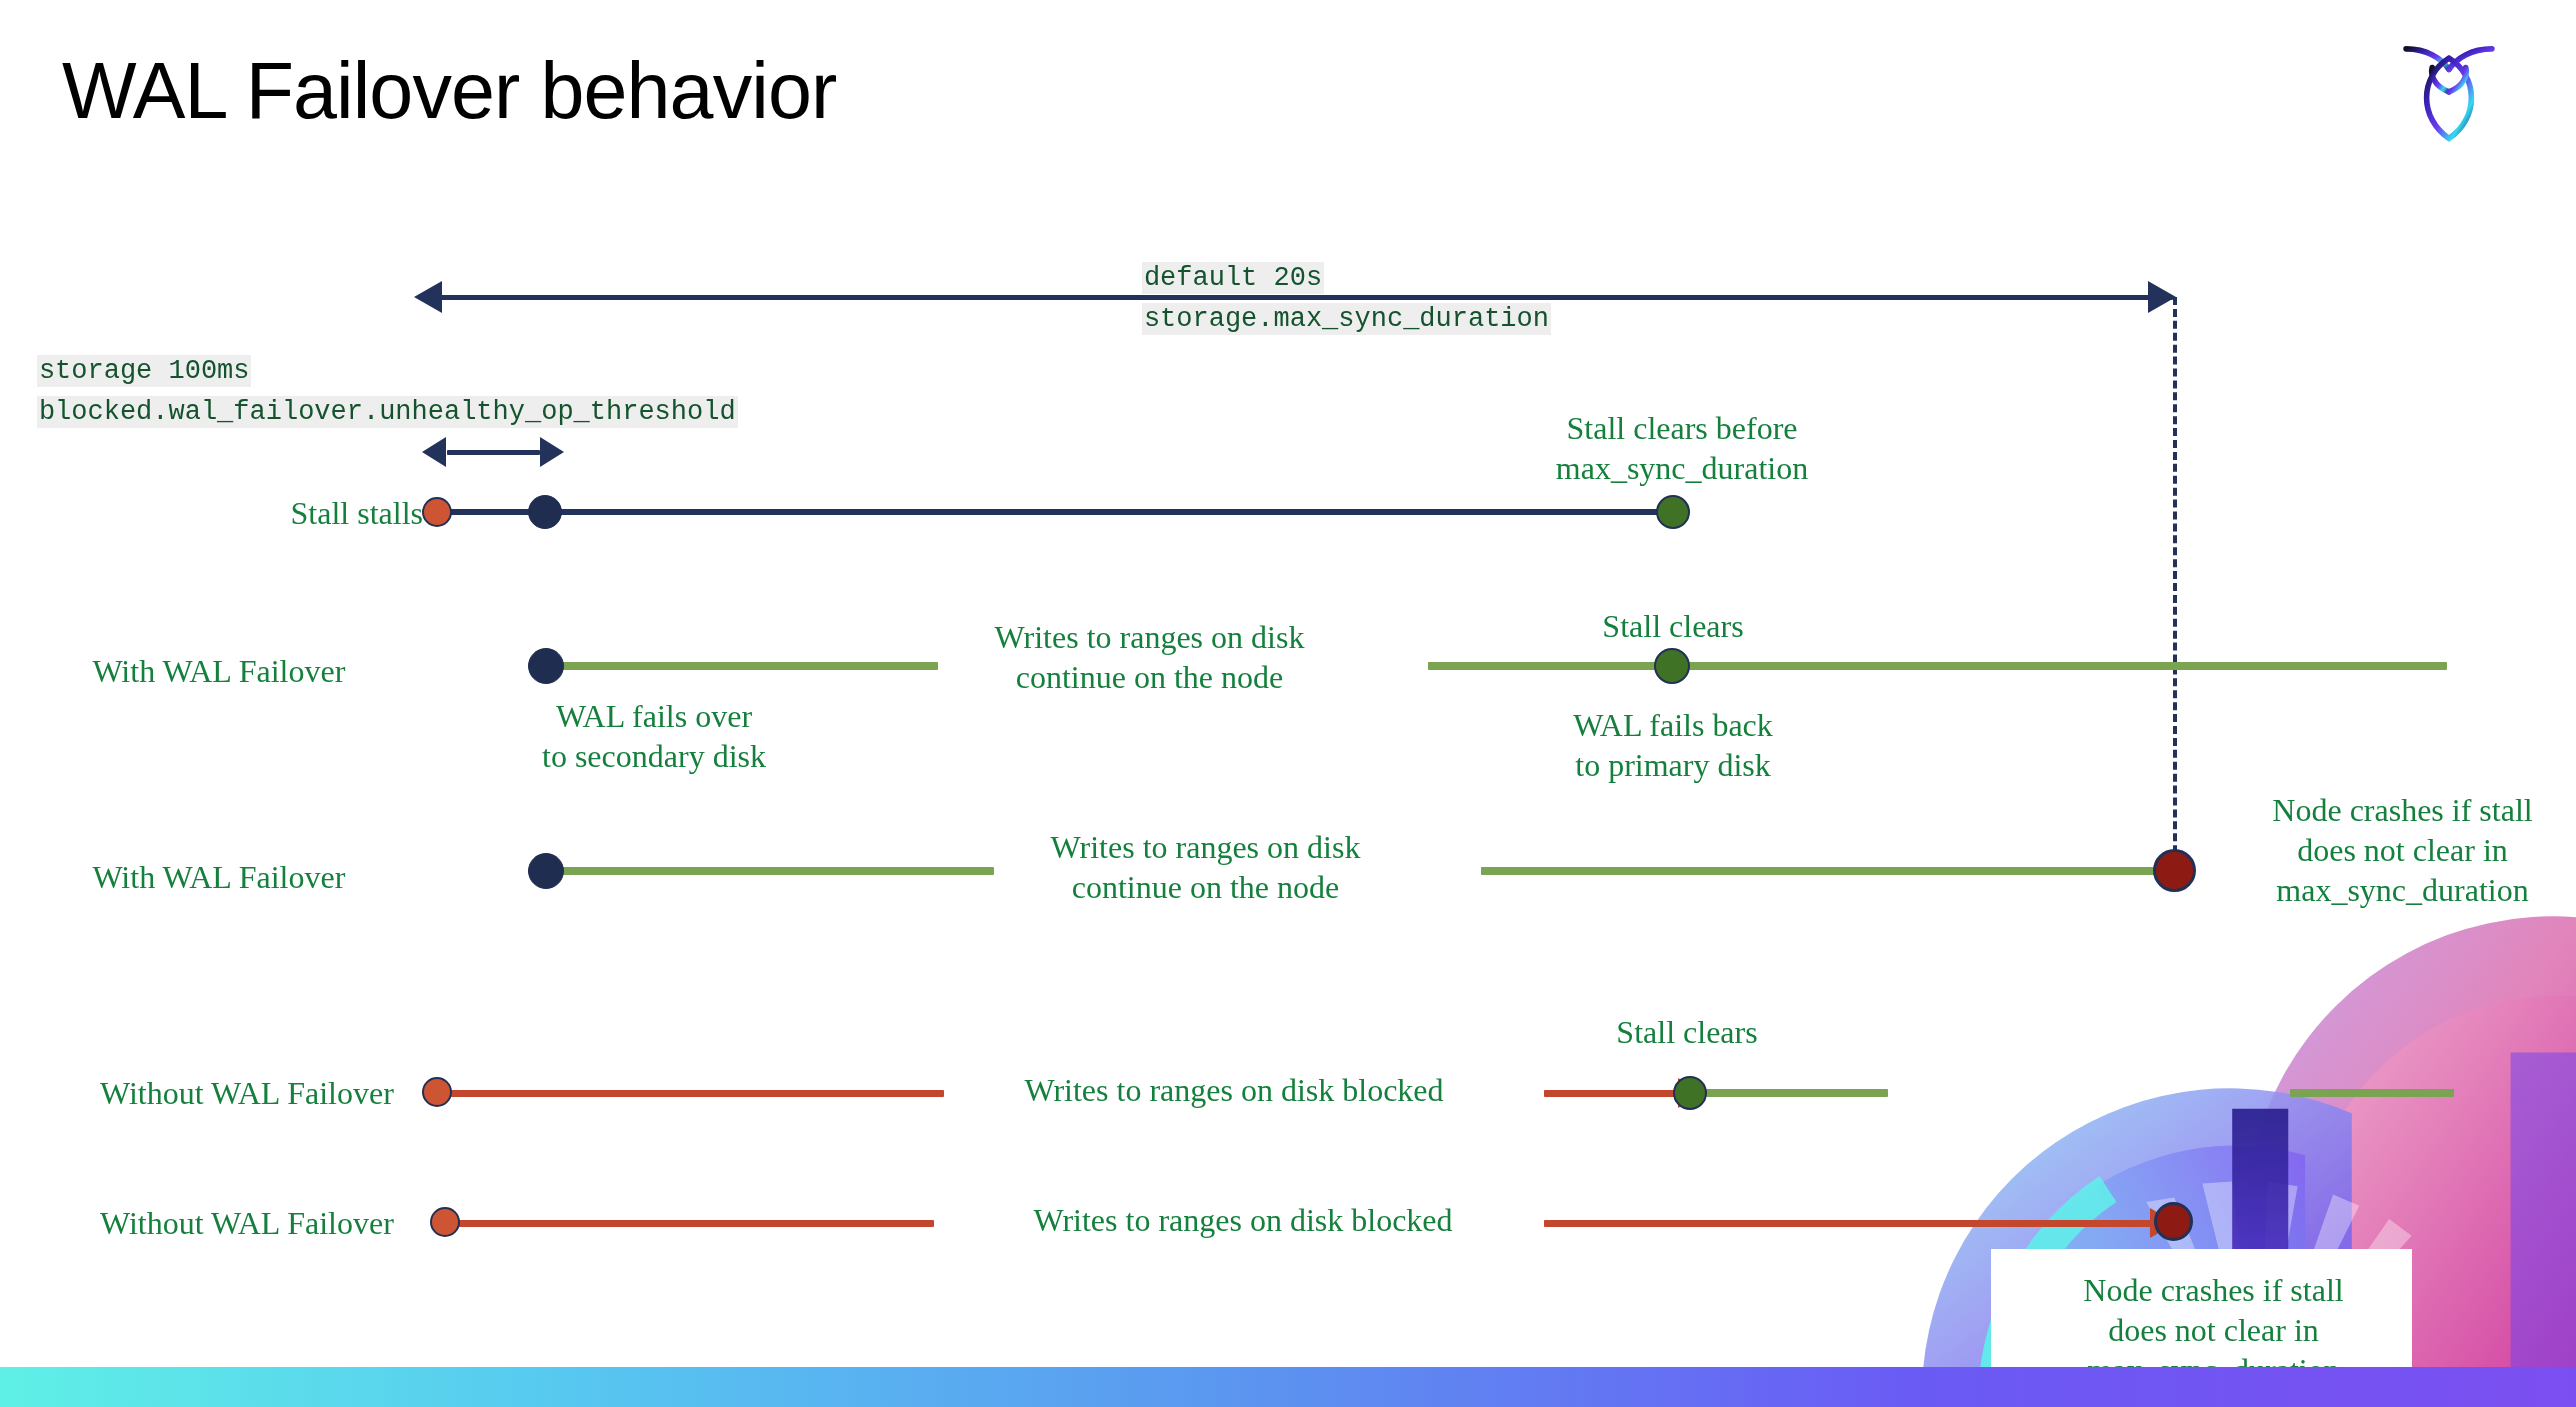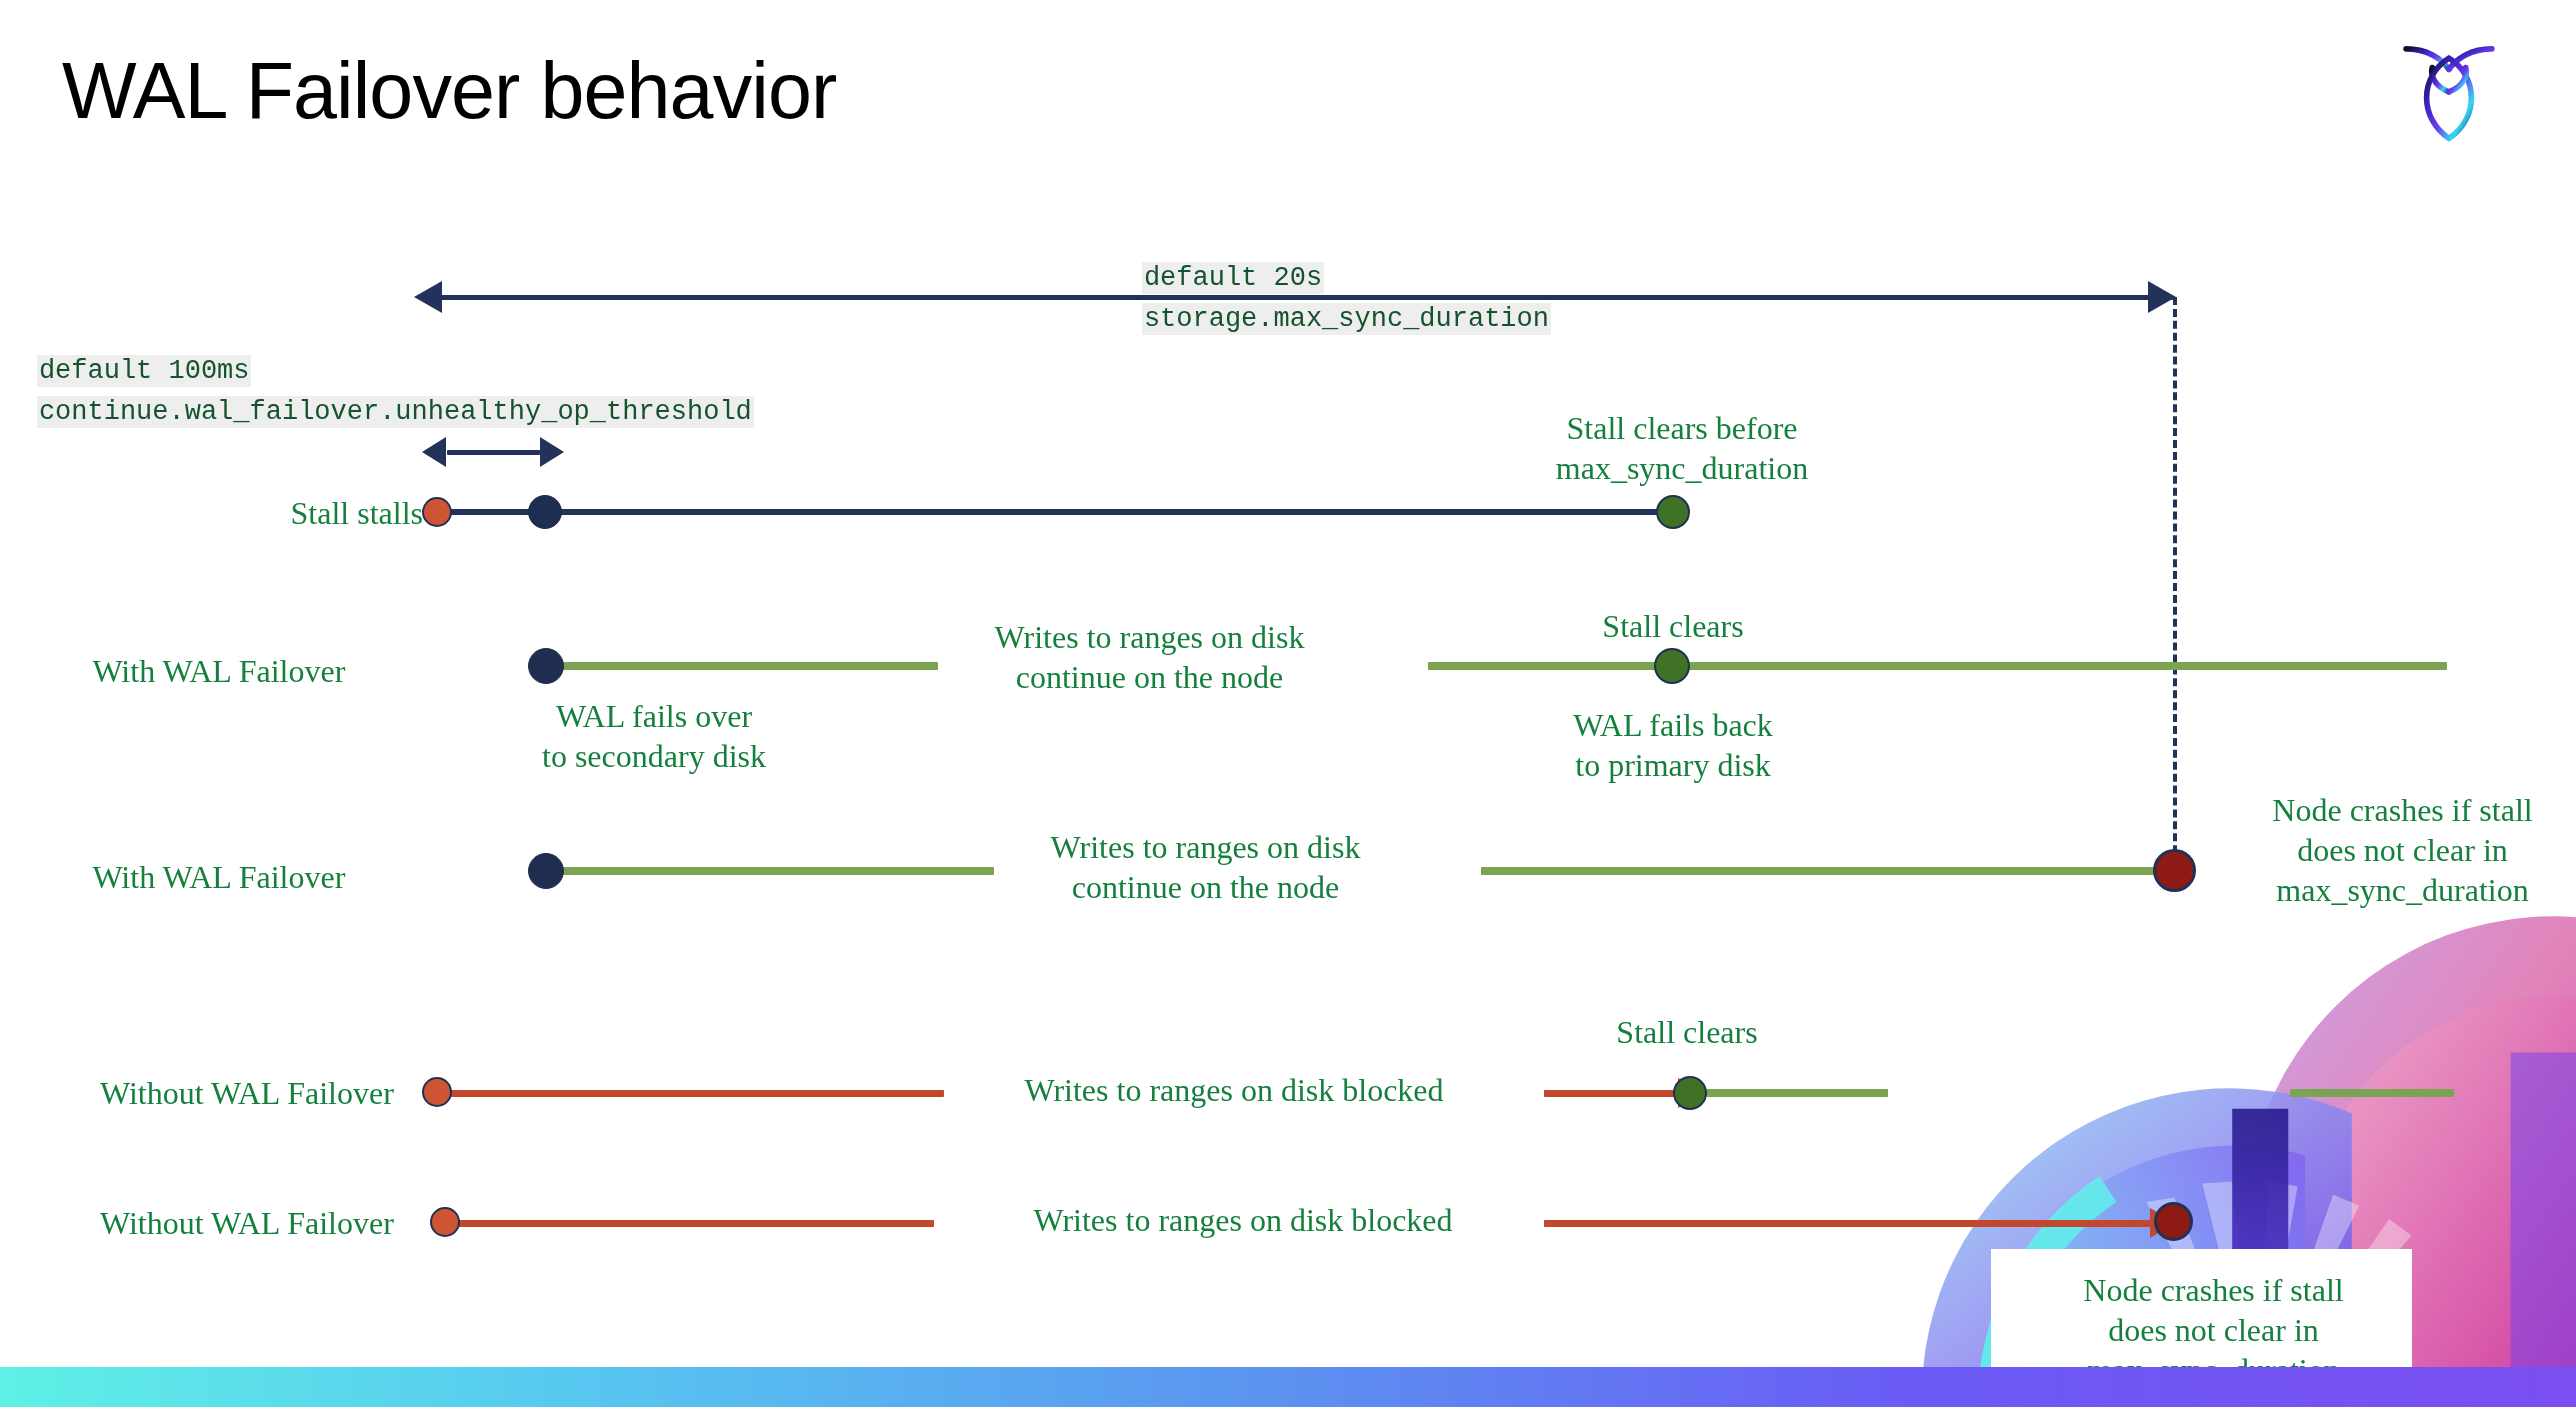--- a/index.html
+++ b/index.html
@@ -110,22 +110,22 @@
   <div class="arrow-head ah-right" style="left:2148px;top:281px;"></div>
 
   <div class="dashed" style="left:2173px;top:297px;height:580px;"></div>
 
   <div class="code-label" style="left:1142px;top:258px;">
     <span>default 20s</span><br>
     <span>storage.max_sync_duration</span>
   </div>
 
   <div class="code-label" style="left:37px;top:351px;">
-    <span>default 100ms</span><br>
-    <span>continue.wal_failover.unhealthy_op_threshold</span>
+    <span>storage 100ms</span><br>
+    <span>blocked.wal_failover.unhealthy_op_threshold</span>
   </div>
 
   <div class="hline navy" style="left:447px;top:450px;width:93px;height:4.7px;"></div>
   <div class="arrow-head ah-left-sm" style="left:422px;top:437px;"></div>
   <div class="arrow-head ah-right-sm" style="left:540px;top:437px;"></div>
 
   <div class="txt" style="left:222px;top:493px;width:201px;text-align:right;">Stall stalls</div>
 
   <div class="hline navy" style="left:439px;top:509px;width:1234px;height:5.6px;"></div>
   <div class="dot orange" style="left:422px;top:497px;width:30px;height:30px;"></div>

